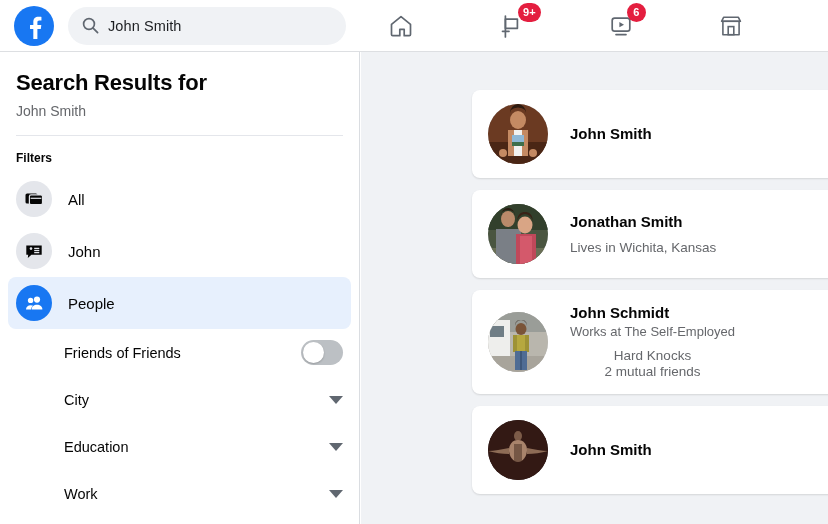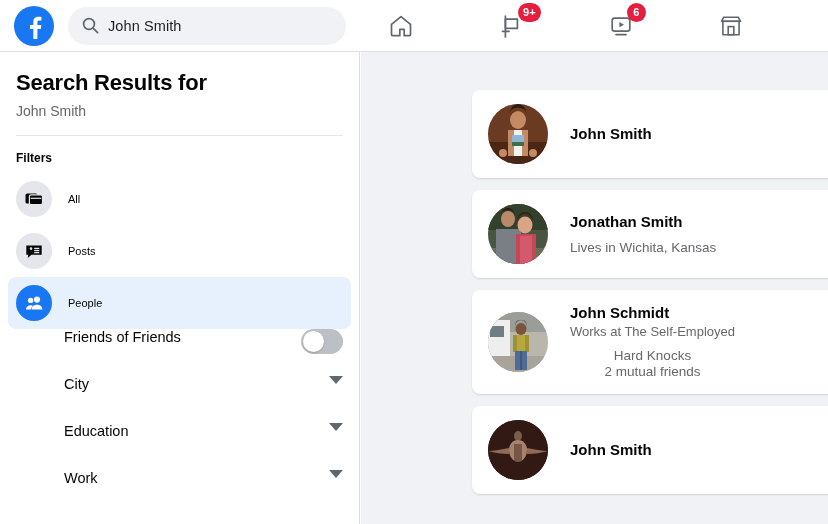--- a/index.html
+++ b/index.html
@@ -139,27 +139,27 @@
     border-radius: 50%;
     background: #e4e6eb;
     display: flex;
     align-items: center;
     justify-content: center;
     flex: none;
   }
   .filter-row.active .filter-ic { background: #1877f2; }
   .filter-text {
     margin-left: 16px;
-    font-size: 11px;
+    font-size: 15px;
     color: #050505;
   }
 
   .sub-row {
     display: flex;
-    align-items: flex-start;
+    align-items: center;
     height: 47px;
     padding: 0 16px 0 64px;
     justify-content: space-between;
   }
   .sub-label { font-size: 14.5px; color: #050505; }
 
   .toggle {
     width: 42px; height: 25px;
     border-radius: 13px;
     background: #bcc0c4;
@@ -321,21 +321,21 @@
     <div class="filter-row">
       <span class="filter-ic">
         <svg width="20" height="20" viewBox="0 0 20 20">
           <path d="M2.3 4.6h15.4v9.2H7.4l-3.6 3.3.4-3.3H2.3z" fill="#050505"></path>
           <line x1="10.2" y1="7.4" x2="15.3" y2="7.4" stroke="#e4e6eb" stroke-width="1.3"></line>
           <line x1="10.2" y1="9.5" x2="15.3" y2="9.5" stroke="#e4e6eb" stroke-width="1.3"></line>
           <line x1="10.2" y1="11.6" x2="15.3" y2="11.6" stroke="#e4e6eb" stroke-width="1.3"></line>
           <circle cx="7" cy="7.6" r="1.3" fill="#e4e6eb"></circle>
         </svg>
       </span>
-      <span class="filter-text">Posts</span>
+      <span class="filter-text">John</span>
     </div>
 
     <div class="filter-row active">
       <span class="filter-ic">
         <svg width="21" height="21" viewBox="0 0 21 21">
           <circle cx="13" cy="6.6" r="3.1" fill="#ffffff"></circle>
           <path d="M7.6 16.6c0-3.1 2.4-4.9 5.4-4.9s5.4 1.8 5.4 4.9z" fill="#ffffff"></path>
           <circle cx="6.6" cy="7.4" r="2.7" fill="#ffffff"></circle>
           <path d="M2 16.6c0-2.8 2-4.4 4.6-4.4 1 0 1.9.2 2.6.6-1.4 1-2.2 2.3-2.2 3.8z" fill="#ffffff"></path>
         </svg>

